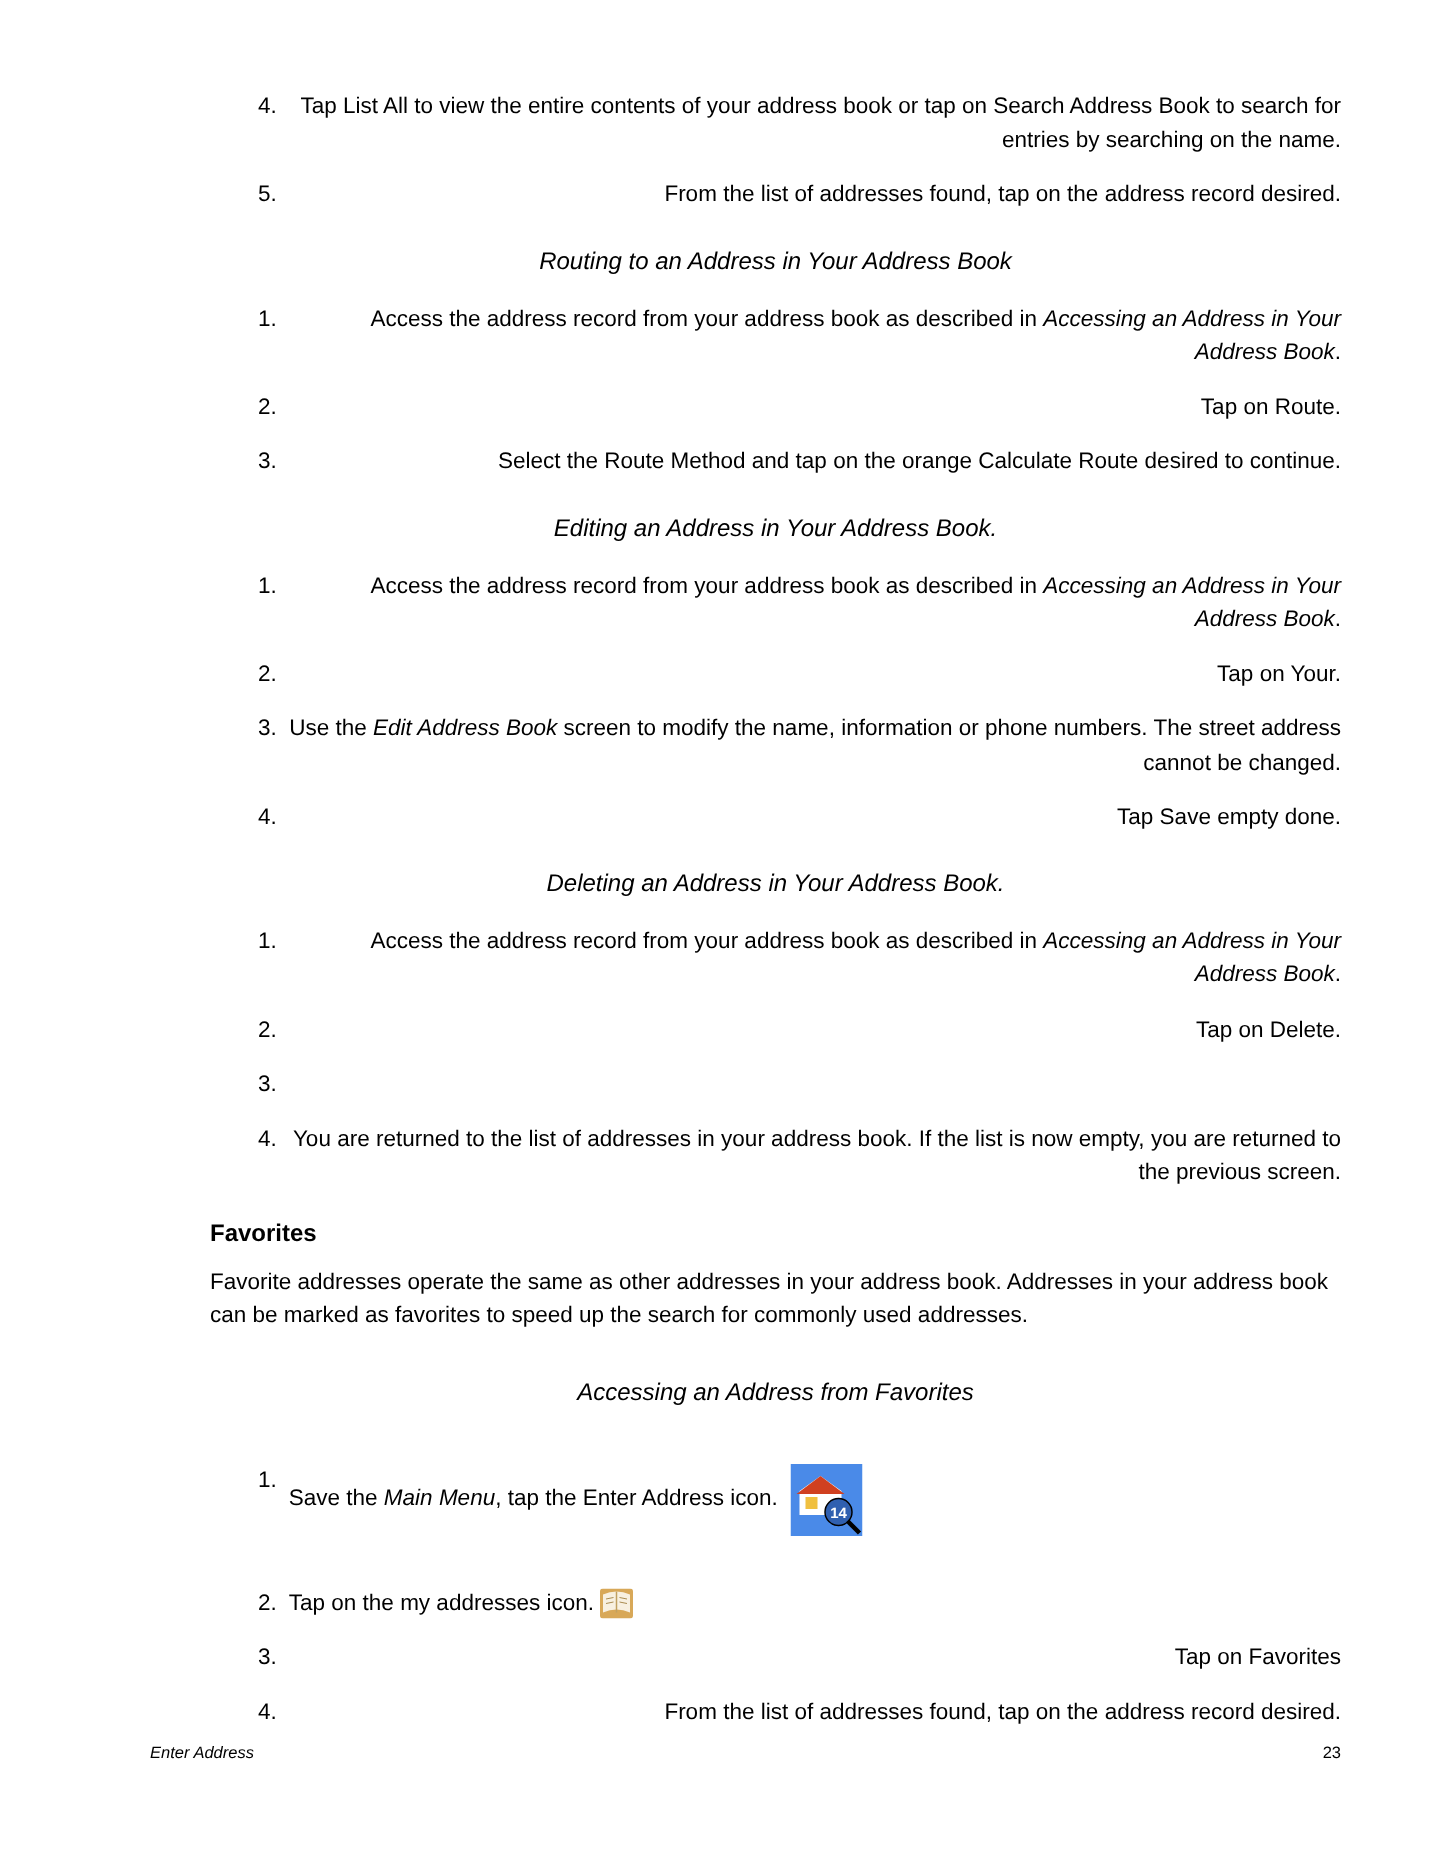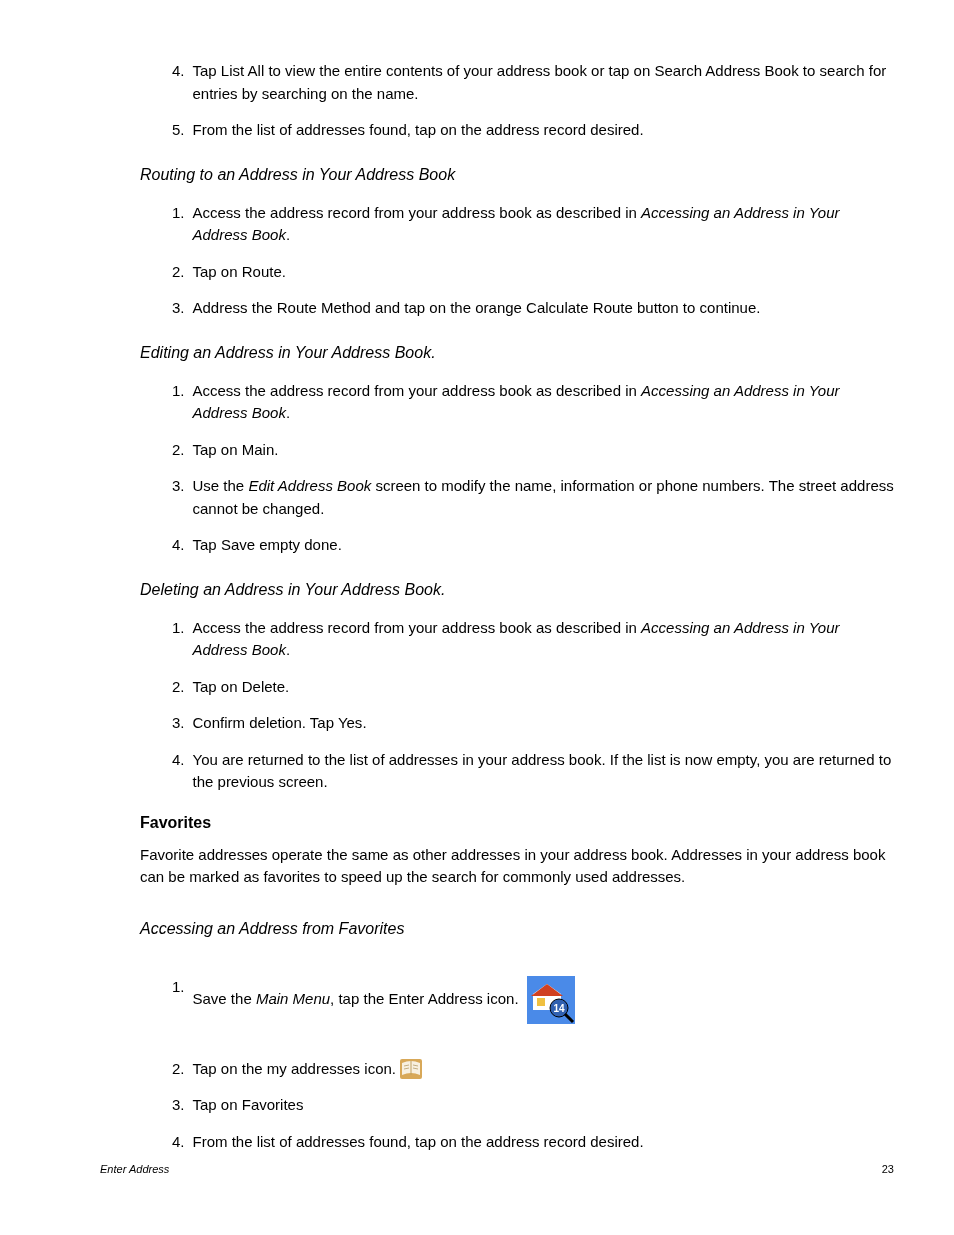--- a/index.html
+++ b/index.html
@@ -26,27 +26,29 @@
       line-height: 1.5;
     }
     .ol-num {
       min-width: 40px;
       text-align: left;
       padding-left: 72px;
     }
     .ol-text {
       flex: 1;
       padding-left: 8px;
+      text-align: right;
     }
     .subheading {
       font-style: italic;
       font-size: 16px;
       margin-top: 24px;
       margin-bottom: 18px;
       padding-left: 40px;
+      text-align: center;
     }
     .heading-bold {
       font-weight: bold;
       font-size: 16px;
       margin-top: 20px;
       margin-bottom: 12px;
       padding-left: 40px;
     }
     .body-para {
       padding-left: 40px;
@@ -118,36 +120,36 @@
   </div>
   <div class="ol-item">
     <div class="ol-num">2.</div>
     <div class="ol-text">
       <span>Tap on </span><span class="bold">Route</span><span>.</span>
     </div>
   </div>
   <div class="ol-item">
     <div class="ol-num">3.</div>
     <div class="ol-text">
-      <span>Address the Route Method and tap on the orange </span><span class="bold">Calculate Route</span><span> button to continue.</span>
+      <span>Select the Route Method and tap on the orange </span><span class="bold">Calculate Route</span><span> desired to continue.</span>
     </div>
   </div>
 
   <div class="subheading">Editing an Address in Your Address Book.</div>
 
   <div class="ol-item">
     <div class="ol-num">1.</div>
     <div class="ol-text">
       <span>Access the address record from your address book as described in </span><span class="italic">Accessing an Address in Your Address Book</span><span>.</span>
     </div>
   </div>
   <div class="ol-item">
     <div class="ol-num">2.</div>
     <div class="ol-text">
-      <span>Tap on </span><span class="bold">Main</span><span>.</span>
+      <span>Tap on </span><span class="bold">Your</span><span>.</span>
     </div>
   </div>
   <div class="ol-item">
     <div class="ol-num">3.</div>
     <div class="ol-text">
       <span>Use the </span><span class="italic">Edit Address Book</span><span> screen to modify the name, information or phone numbers.  The street address cannot be changed.</span>
     </div>
   </div>
   <div class="ol-item">
     <div class="ol-num">4.</div>
@@ -165,23 +167,20 @@
     </div>
   </div>
   <div class="ol-item">
     <div class="ol-num">2.</div>
     <div class="ol-text">
       <span>Tap on </span><span class="bold">Delete</span><span>.</span>
     </div>
   </div>
   <div class="ol-item">
     <div class="ol-num">3.</div>
-    <div class="ol-text">
-      <span>Confirm deletion.  Tap </span><span class="bold">Yes</span><span>.</span>
-    </div>
   </div>
   <div class="ol-item">
     <div class="ol-num">4.</div>
     <div class="ol-text">You are returned to the list of addresses in your address book.  If the list is now empty, you are returned to the previous screen.</div>
   </div>
 
   <div class="heading-bold">Favorites</div>
   <div class="body-para">Favorite addresses operate the same as other addresses in your address book.  Addresses in your address book can be marked as favorites to speed up the search for commonly used addresses.</div>
 
   <div class="subheading">Accessing an Address from Favorites</div>

